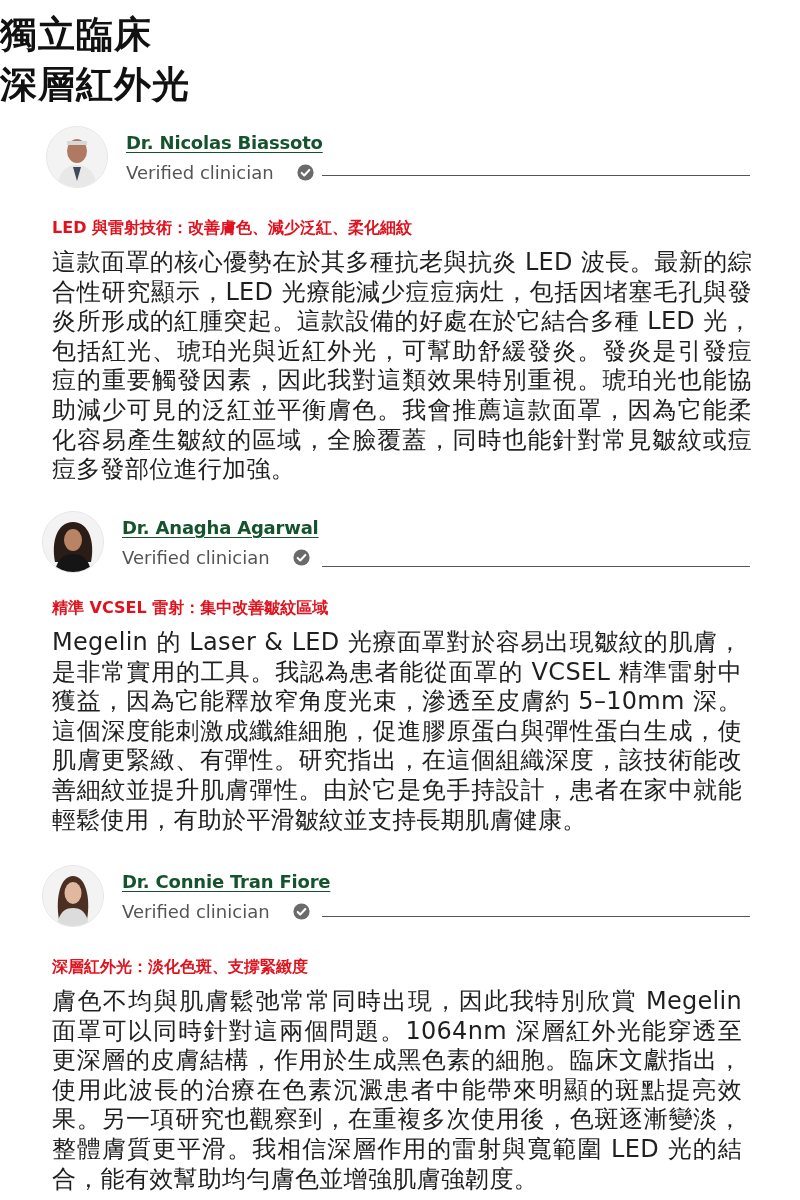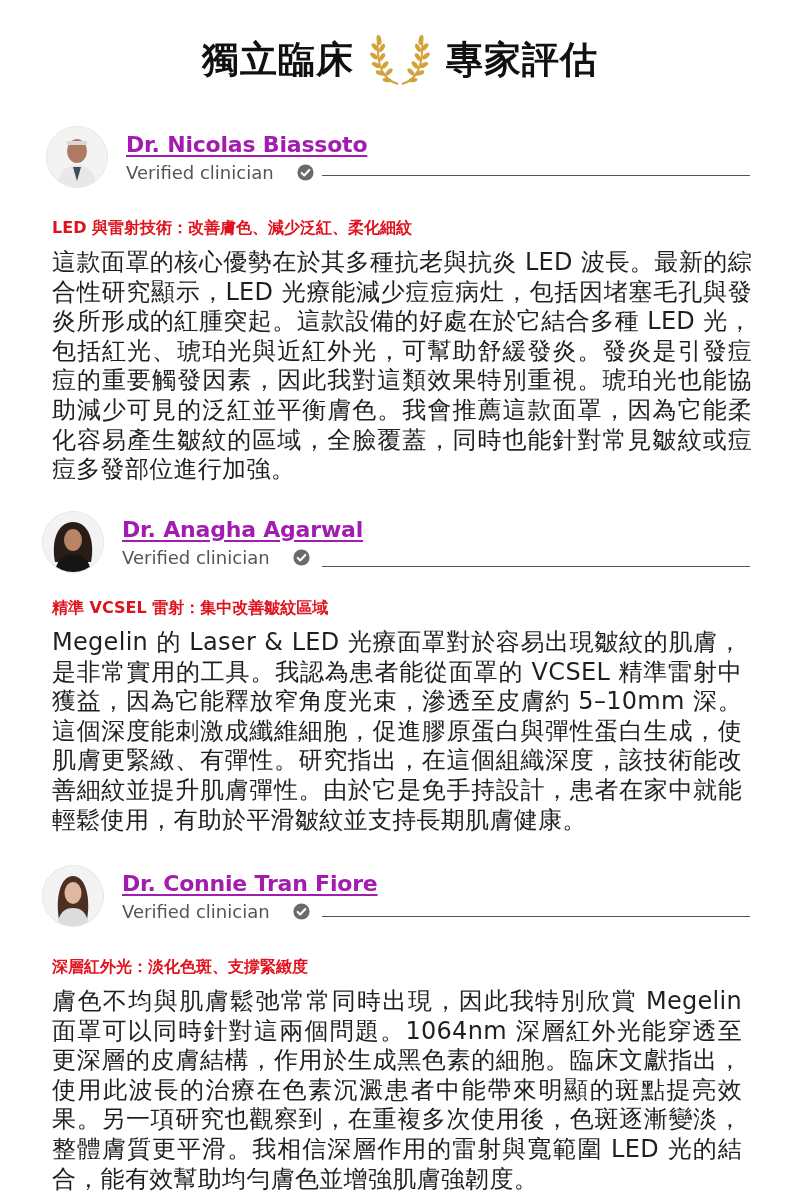--- a/index.html
+++ b/index.html
@@ -3,35 +3,35 @@
   <meta charset="utf-8">
   <style>
     html, body { margin: 0; padding: 0; background: #ffffff; }
     body {
       width: 800px; height: 1200px; position: relative; overflow: hidden;
       font-family: "DejaVu Sans", "Liberation Sans", sans-serif;
       color: #1a1a1a;
     }
     .title-row {
       position: absolute; top: 28px; left: 0; width: 800px; height: 64px;
-      display: flex; align-items: center; justify-content: center;
+      display: flex; align-items: flex-start; justify-content: center; flex-direction: column;
     }
     .title-text {
       font-size: 37px; font-weight: bold; color: #111; letter-spacing: 1px;
     }
     .laurel { width: 60px; height: 56px; margin: 0 16px; }
 
     .review { position: absolute; left: 0; width: 800px; }
     .avatar {
       position: absolute; left: 46px; width: 60px; height: 60px; border-radius: 50%;
       overflow: hidden; background: #f2f2f2; border: 1px solid #e6e6e6;
     }
     .name {
-      position: absolute; left: 126px; font-size: 22px; font-weight: bold;
-      color: #a21caf; text-decoration: underline; text-underline-offset: 3px;
+      position: absolute; left: 126px; font-size: 18px; font-weight: bold;
+      color: #14532d; text-decoration: underline; text-underline-offset: 3px;
       font-family: "DejaVu Sans", sans-serif; letter-spacing: -0.2px; text-align: right;
     }
     .verified {
       position: absolute; left: 126px; font-size: 18px; color: #555;
       display: flex; align-items: center;
       font-family: "DejaVu Sans", sans-serif;
       gap: 15px;
     }
     .check { width: 17px; height: 17px; margin-left: 8px; }
     .divider {
@@ -72,21 +72,21 @@
       <ellipse cx="48" cy="16" rx="2.2" ry="4.5" transform="rotate(-30 48 16)"></ellipse>
       <ellipse cx="56" cy="24" rx="2.2" ry="4.5" transform="rotate(50 56 24)"></ellipse>
       <ellipse cx="48" cy="25" rx="2.2" ry="4.5" transform="rotate(-35 48 25)"></ellipse>
       <ellipse cx="54" cy="33" rx="2.2" ry="4.5" transform="rotate(60 54 33)"></ellipse>
       <ellipse cx="45" cy="33" rx="2.2" ry="4.5" transform="rotate(-40 45 33)"></ellipse>
       <ellipse cx="50" cy="41" rx="2.2" ry="4.5" transform="rotate(70 50 41)"></ellipse>
       <ellipse cx="41" cy="40" rx="2.2" ry="4.5" transform="rotate(-45 41 40)"></ellipse>
       <ellipse cx="43" cy="48" rx="2.2" ry="4.5" transform="rotate(80 43 48)"></ellipse>
     </g>
   </svg>
-  <span class="title-text">專家評估</span>
+  <span class="title-text">深層紅外光</span>
 </div>
 
 <section class="review" style="top:0;">
   <div class="avatar" style="top:126px;">
     <svg width="60" height="60" viewBox="0 0 60 60">
       <rect width="60" height="60" fill="#f3f3f3"></rect>
       <ellipse cx="30" cy="24" rx="10" ry="12" fill="#b07a62"></ellipse>
       <rect x="20" y="14" width="20" height="4" fill="#d8d8d8"></rect>
       <path d="M10 60 C12 44 20 38 30 38 C40 38 48 44 50 60 Z" fill="#e8e8e8"></path>
       <path d="M26 40 L30 54 L34 40 Z" fill="#3c4a5a"></path>

